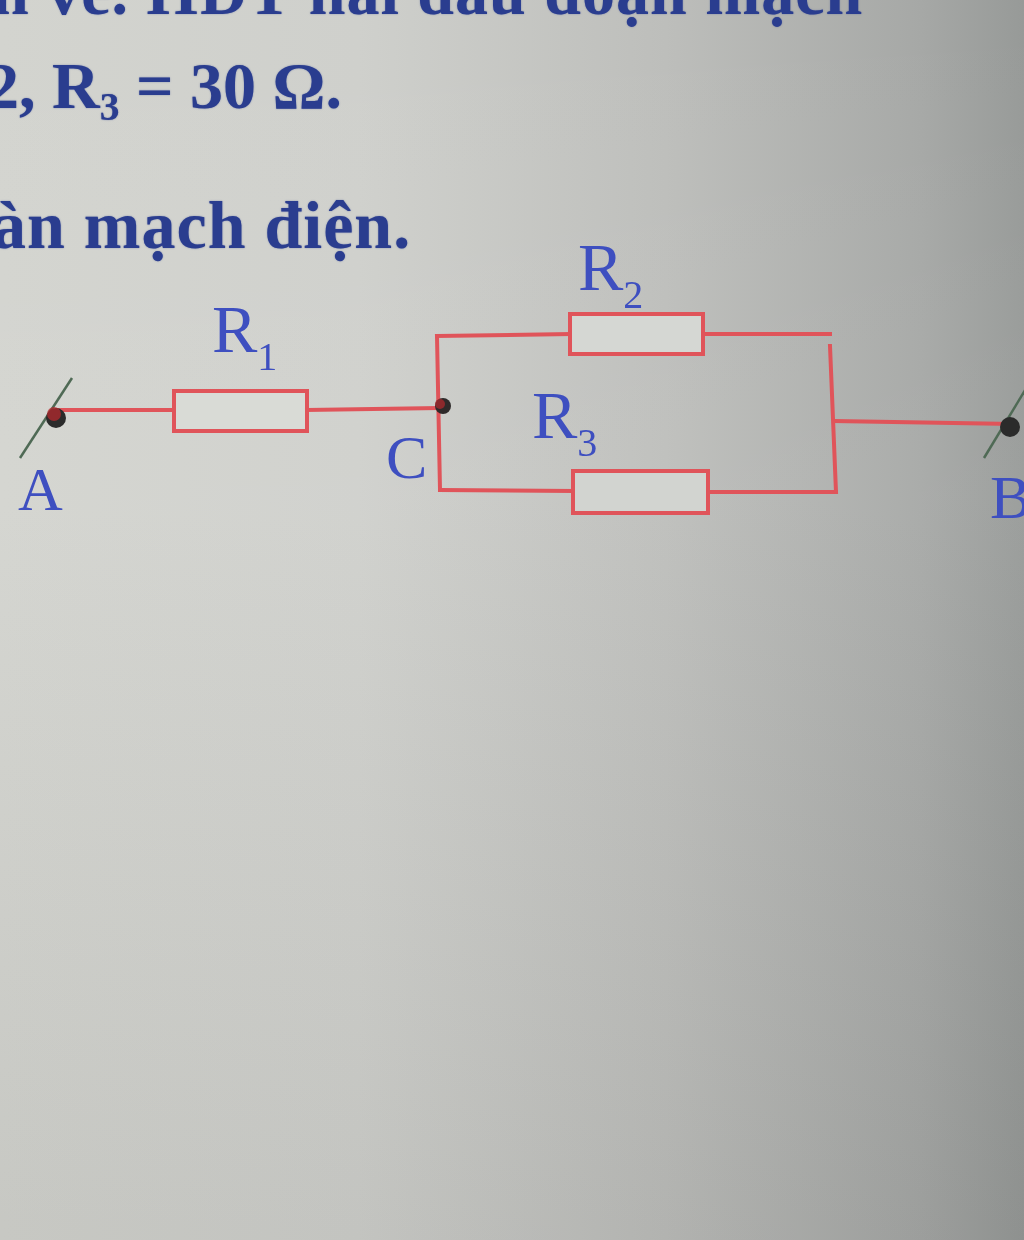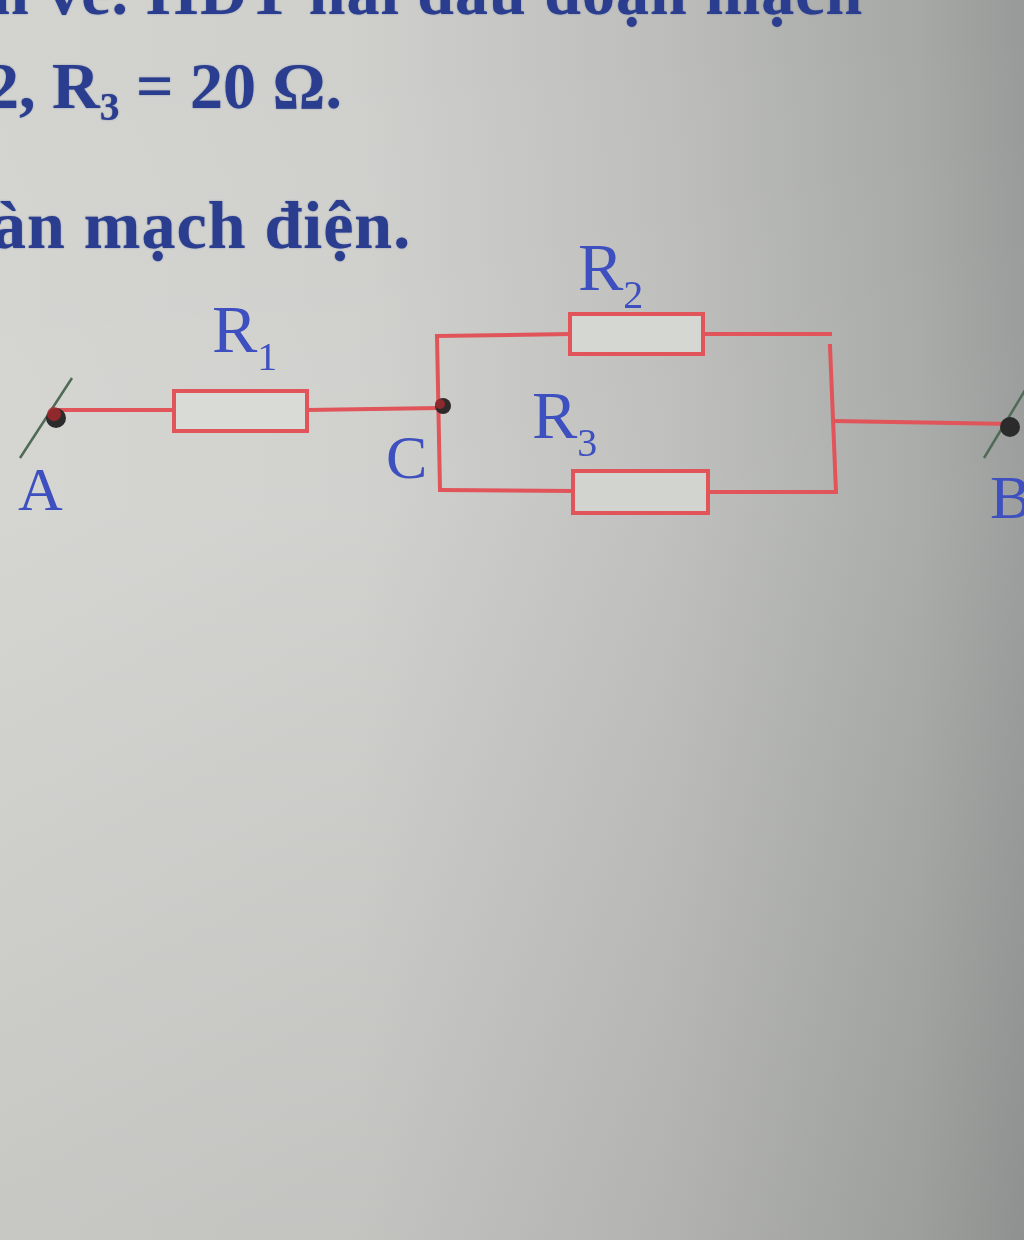--- a/index.html
+++ b/index.html
@@ -25,21 +25,21 @@
   svg.circuit { position:absolute; left:0; top:0; }
   .lbl { fill:#3e4fc0; font-family:"Liberation Serif","DejaVu Serif",serif; }
 </style>
 </head>
 <body>
 
 <div class="vshade"></div>
 
 <div id="line0" class="textline">n vẽ. HĐT hai đầu đoạn mạch</div>
 
-<div id="line1" class="textline"><span>2, R</span><sub class="s">3</sub><span> = 20  Ω.</span></div>
+<div id="line1" class="textline"><span>2, R</span><sub class="s">3</sub><span> = 30  Ω.</span></div>
 
 <div id="line2" class="textline">àn mạch điện.</div>
 
 <svg class="circuit" width="1024" height="1240">
   <g stroke="#e0545a" stroke-width="4" fill="none" stroke-linecap="square">
 
     <line x1="58" y1="410" x2="174" y2="410"></line>
 
     <rect x="174" y="391" width="133" height="40" fill="#d9dbd6"></rect>
 

